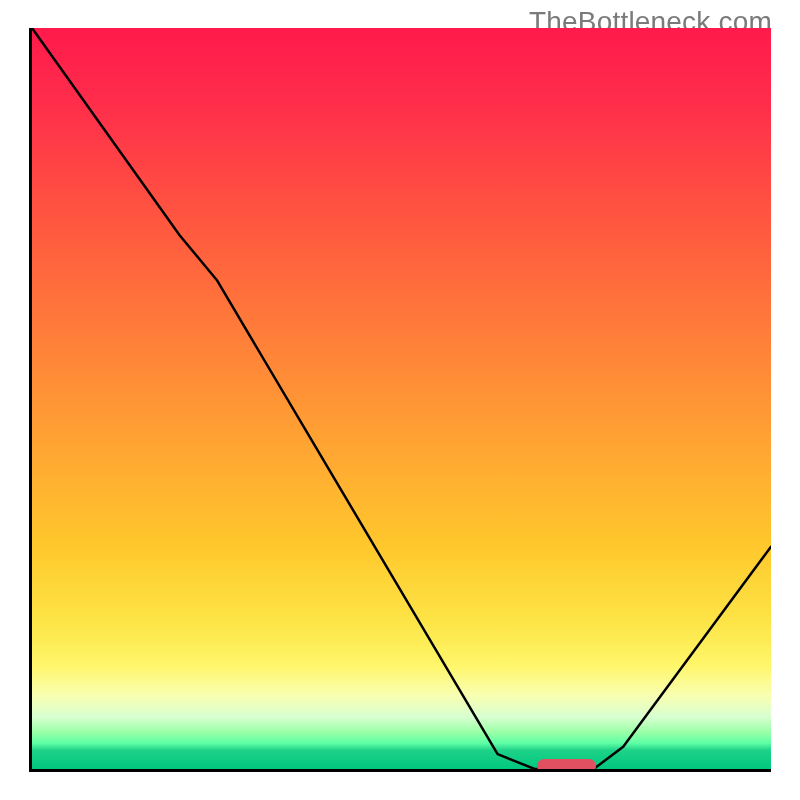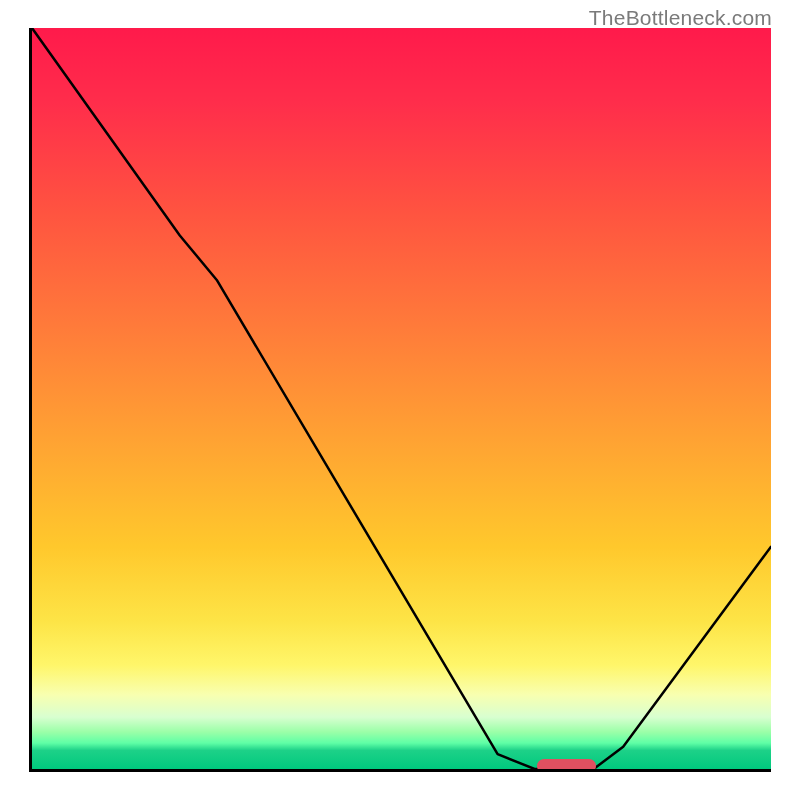--- a/index.html
+++ b/index.html
@@ -59,21 +59,21 @@
     position: absolute;
     background: #e05060;
     border-radius: 8px;
     height: 14px;
   }
   .watermark {
     position: absolute;
     top: 6px;
     right: 28px;
     color: #7a7a7a;
-    font-size: 21px;
+    font-size: 28px;
     font-weight: 500;
     letter-spacing: 0.2px;
   }
 </style>
 </head>
 <body>
 
 <div class="stage">
 
   <div class="watermark">TheBottleneck.com</div>

